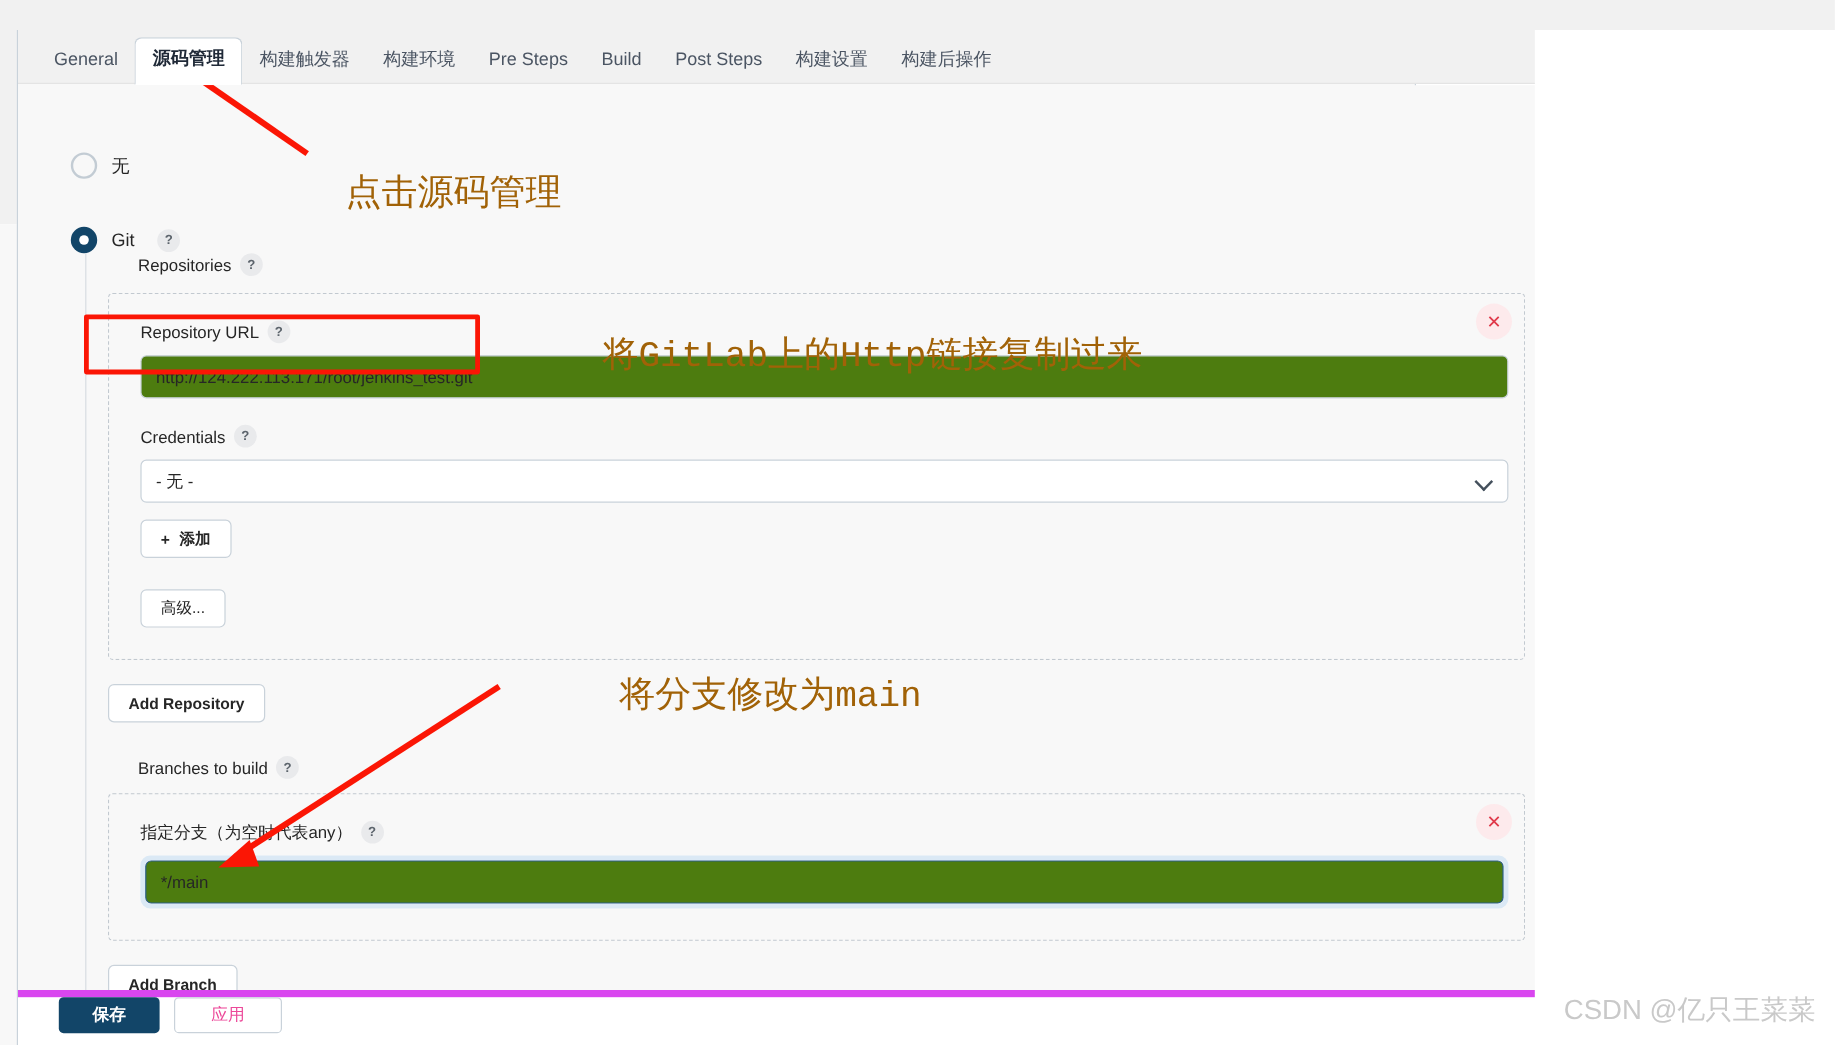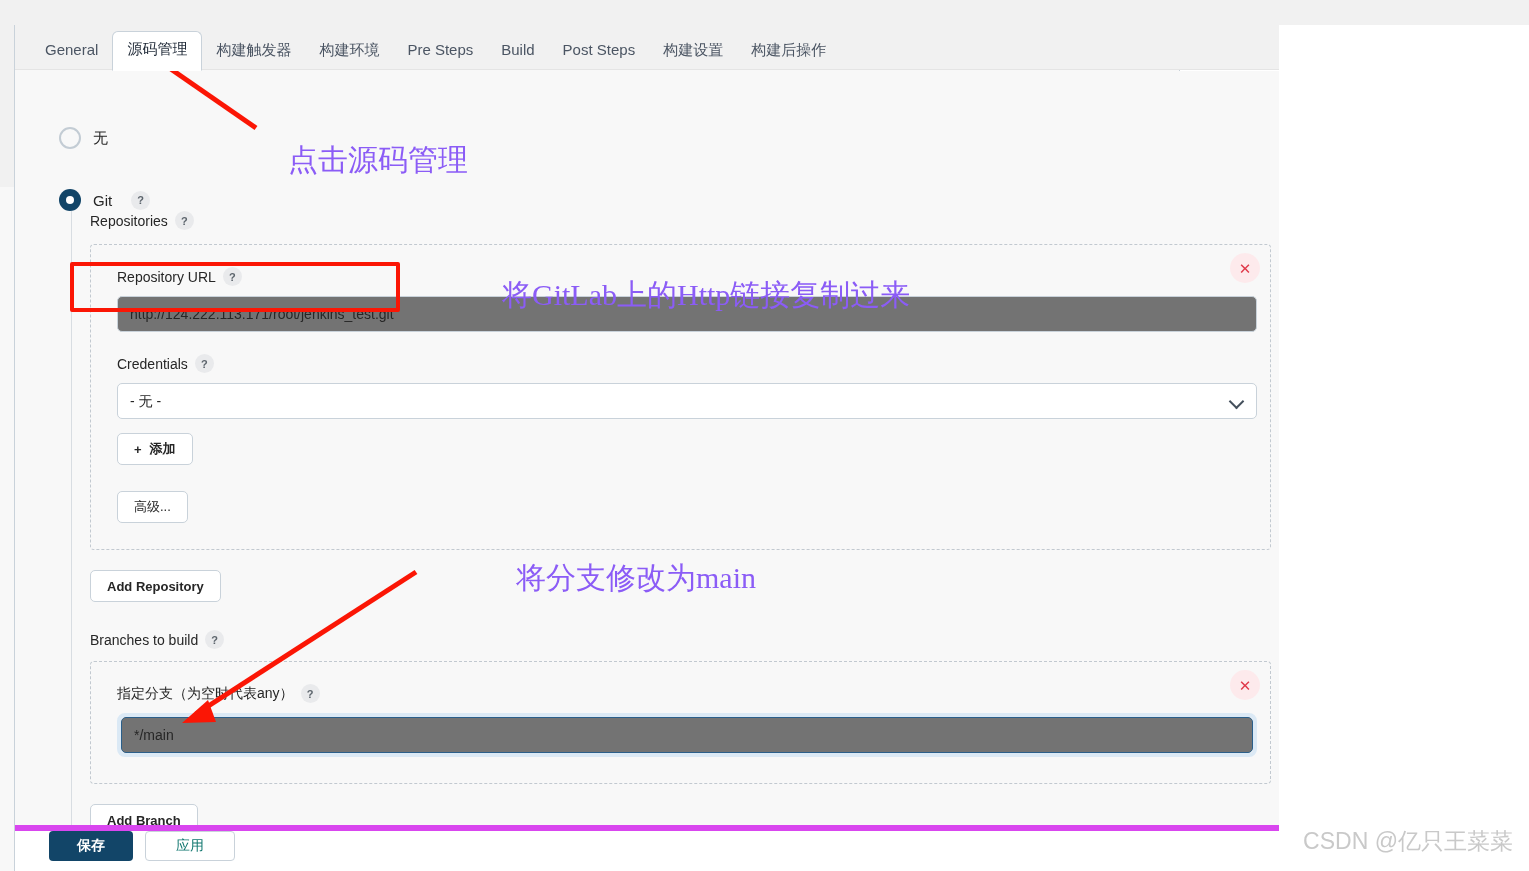--- a/index.html
+++ b/index.html
@@ -57,21 +57,21 @@
     white-space: nowrap;
     cursor: pointer;
     line-height: 20px;
   }
   .tab.active {
     background: #ffffff;
     border: 1px solid #c9d2da;
     border-bottom: 1px solid #ffffff;
     border-radius: 6px 6px 0 0;
     color: #1f2937;
-    font-weight: 400;
+    font-weight: 700;
     padding: 7px 14px 11px 14px;
     margin-bottom: -1px;
     position: relative; z-index: 3;
   }
 
   
   .content {
     position: absolute; left: 0; top: 46px; width: 1264px; height: 755px;
     background: #f8f8f8;
     padding: 0;
@@ -106,39 +106,39 @@
 
   
   .git-section {
     position: absolute; left: 56px; top: 140px; width: 1200px;
     border-left: 1px solid #d8dde2;
     padding-left: 18px;
     padding-bottom: 10px;
   }
   .section-label {
     display: flex; align-items: center;
-    font-size: 14px; color: #262626; margin-bottom: 14px;
+    font-size: 14px; color: #262626; margin-bottom: 14px; margin-left: 25px;
   }
 
   
   .dashed-block {
     position: relative;
     border: 1px dashed #c2c9d0;
     border-radius: 4px;
     background: #f8f8f8;
     padding: 22px 26px 26px 26px;
   }
   .field-label {
     display: flex; align-items: center;
     font-size: 14px; color: #262626; margin-bottom: 10px;
   }
   .text-input {
     width: 1140px; height: 36px;
     border: 1px solid #c9d2da; border-radius: 5px;
-    background: #737373;
+    background: #4d7c0f;
     font-size: 14px; color: #262626;
     padding: 0 12px; line-height: 34px;
     outline: none;
     font-family: "Liberation Sans", sans-serif;
   }
   .select-input {
     width: 1140px; height: 36px;
     border: 1px solid #c9d2da; border-radius: 5px;
     background: #ffffff;
     font-size: 14px; color: #262626;
@@ -181,32 +181,32 @@
   }
   .btn-primary {
     height: 30px; padding: 0 28px;
     background: #124568; color: #ffffff;
     border: none; border-radius: 4px;
     font-size: 14px; font-weight: 700; cursor: pointer;
     font-family: "Liberation Sans", sans-serif;
   }
   .btn-secondary {
     height: 30px; padding: 0 30px;
-    background: #ffffff; color: #0f766e;
+    background: #ffffff; color: #ec4899;
     border: 1px solid #c9d2da; border-radius: 4px;
     font-size: 14px; cursor: pointer;
     font-family: "Liberation Sans", sans-serif;
   }
 
   
   .anno { position: absolute; pointer-events: none; }
   .anno-text {
-    color: #8b5cf6; font-size: 30px; font-weight: 500;
+    color: #a16207; font-size: 30px; font-weight: 500;
     white-space: nowrap;
-    font-family: Liberation Serif, serif;
+    font-family: Liberation Mono, monospace;
   }
   .anno-rect {
     border: 4px solid #fb1605; border-radius: 2px;
   }
   .watermark {
     position: absolute; right: 16px; bottom: 14px;
     color: #c9c9c9; font-size: 23px;
     font-family: "Liberation Sans", sans-serif;
     white-space: nowrap;
   }

